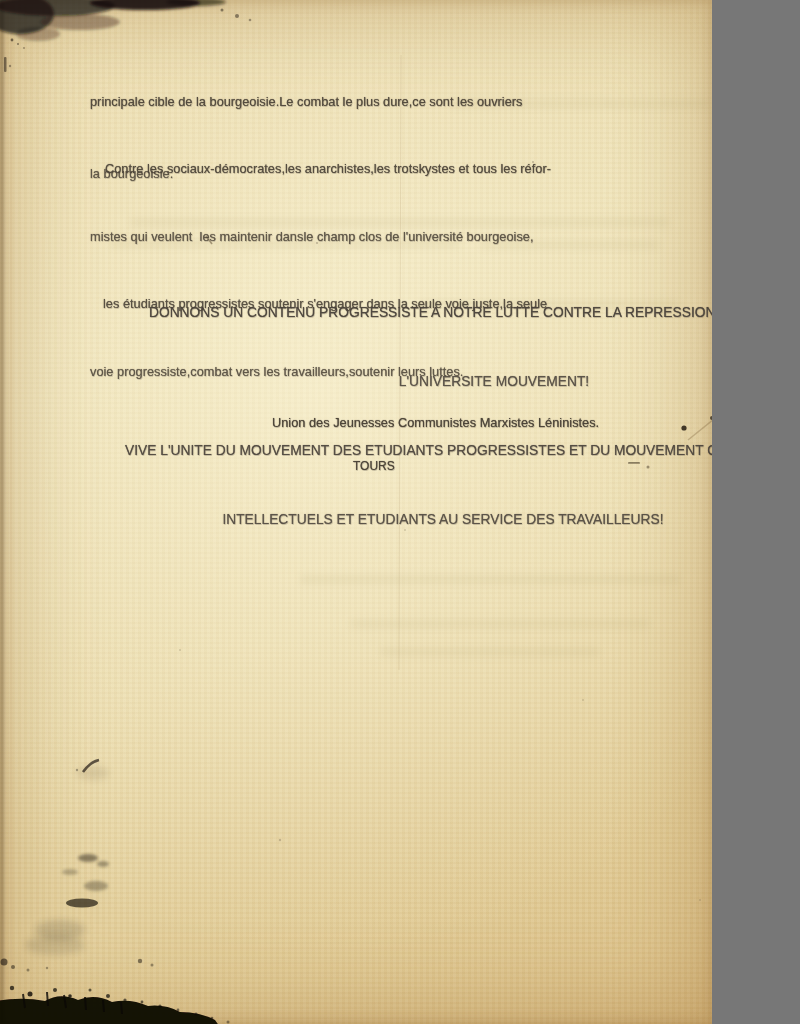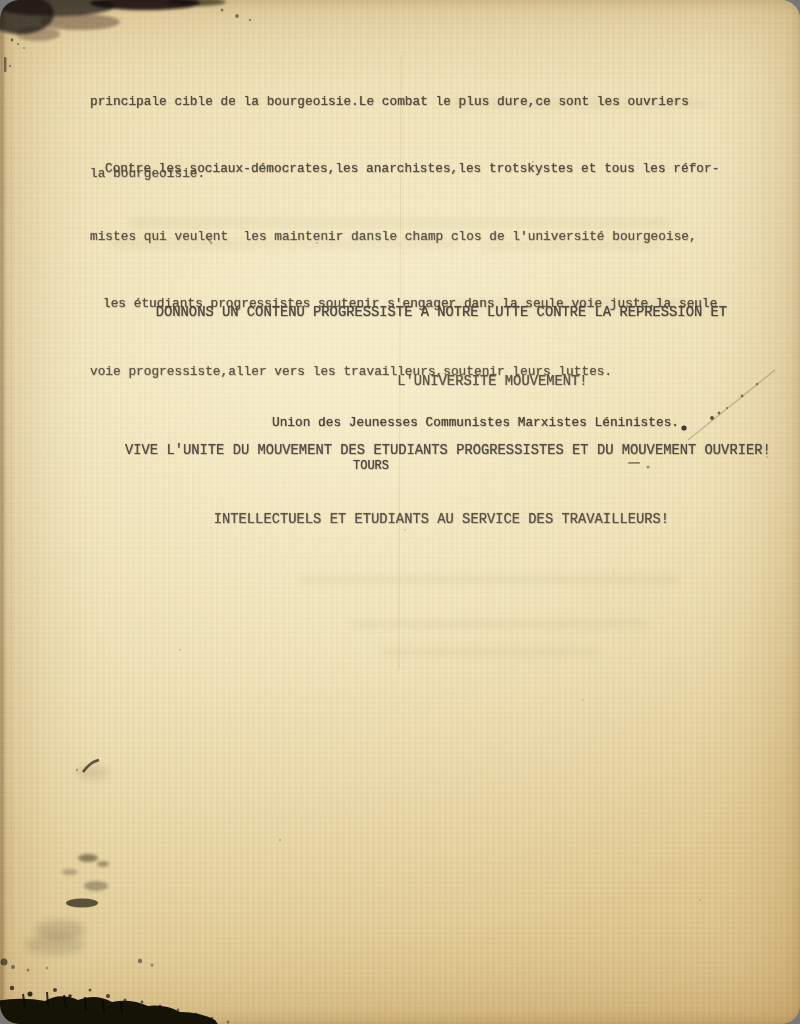--- a/index.html
+++ b/index.html
@@ -1,27 +1,26 @@
 <!DOCTYPE html>
 <html><head>
 <meta charset="utf-8">
 <style>
   html,body{margin:0;padding:0;background:#777;}
   .page{
     position:relative;
-    width:800px;height:1024px;
+    width:712px;height:1024px;
     overflow:hidden;
-    font-family:Liberation Mono, monospace;
+    font-family:Liberation Sans, sans-serif;
     background:
       radial-gradient(ellipse 120% 90% at 45% 38%, rgba(255,250,224,0.55), rgba(255,245,210,0) 62%),
       repeating-linear-gradient(90deg, rgba(172,138,82,0.05) 0 3px, rgba(255,255,255,0.045) 3px 6px),
       repeating-linear-gradient(0deg, rgba(172,138,82,0.04) 0 2px, rgba(255,252,235,0.05) 2px 5px),
       linear-gradient(160deg,#e7d5a4 0%,#ecdfb2 32%,#e9d9a9 58%,#e0c992 84%,#d8ba80 100%);
     box-shadow: inset 0 0 90px rgba(150,105,45,0.38), inset 0 0 14px rgba(130,90,40,0.30);
-    border-radius: 19px;
   }
   .stains{position:absolute;left:0;top:0;width:800px;height:1024px;pointer-events:none;}
   .typed{position:absolute;color:#4d4539;white-space:pre;
     text-shadow:0 0 1px rgba(77,69,58,0.85), 0.6px 0.6px 0 rgba(77,69,58,0.22);}
   .para1{left:90px;top:42px;font-size:12.8px;line-height:24px;}
   .para2{left:90px;top:113px;font-size:12.8px;line-height:22.5px;}
   .para2 .line:nth-child(1){padding-left:15px;}
   .slogans{left:112px;top:255px;font-size:13.8px;line-height:23px;color:#48413a;text-align:center;}
   .slogans .line:nth-child(2){padding-left:102px;}
   .sig-org{left:272px;top:411px;font-size:12.8px;line-height:24px;}
@@ -159,21 +158,21 @@
 
   <div class="typed para1">
     <div class="line">principale cible de la bourgeoisie.Le combat le plus dure,ce sont les ouvriers</div>
     <div class="line">la bourgeoisie.</div>
   </div>
 
   <div class="typed para2">
     <div class="line">Contre les sociaux-démocrates,les anarchistes,les trotskystes et tous les réfor-</div>
     <div class="line">mistes qui veulent  les maintenir dansle champ clos de l'université bourgeoise,</div>
     <div class="line">les étudiants progressistes soutenir s'engager dans la seule voie juste,la seule</div>
-    <div class="line">voie progressiste,aller vers les travailleurs,soutenir leurs luttes.</div>
+    <div class="line">voie progressiste,combat vers les travailleurs,soutenir leurs luttes.</div>
   </div>
 
   <div class="typed slogans">
     <div class="line">DONNONS UN CONTENU PROGRESSISTE A NOTRE LUTTE CONTRE LA REPRESSION ET</div>
     <div class="line">L'UNIVERSITE MOUVEMENT!</div>
     <div class="line">VIVE L'UNITE DU MOUVEMENT DES ETUDIANTS PROGRESSISTES ET DU MOUVEMENT OUVRIER!</div>
     <div class="line">INTELLECTUELS ET ETUDIANTS AU SERVICE DES TRAVAILLEURS!</div>
   </div>
 
   <div class="typed sig-org">Union des Jeunesses Communistes Marxistes Léninistes.</div>

